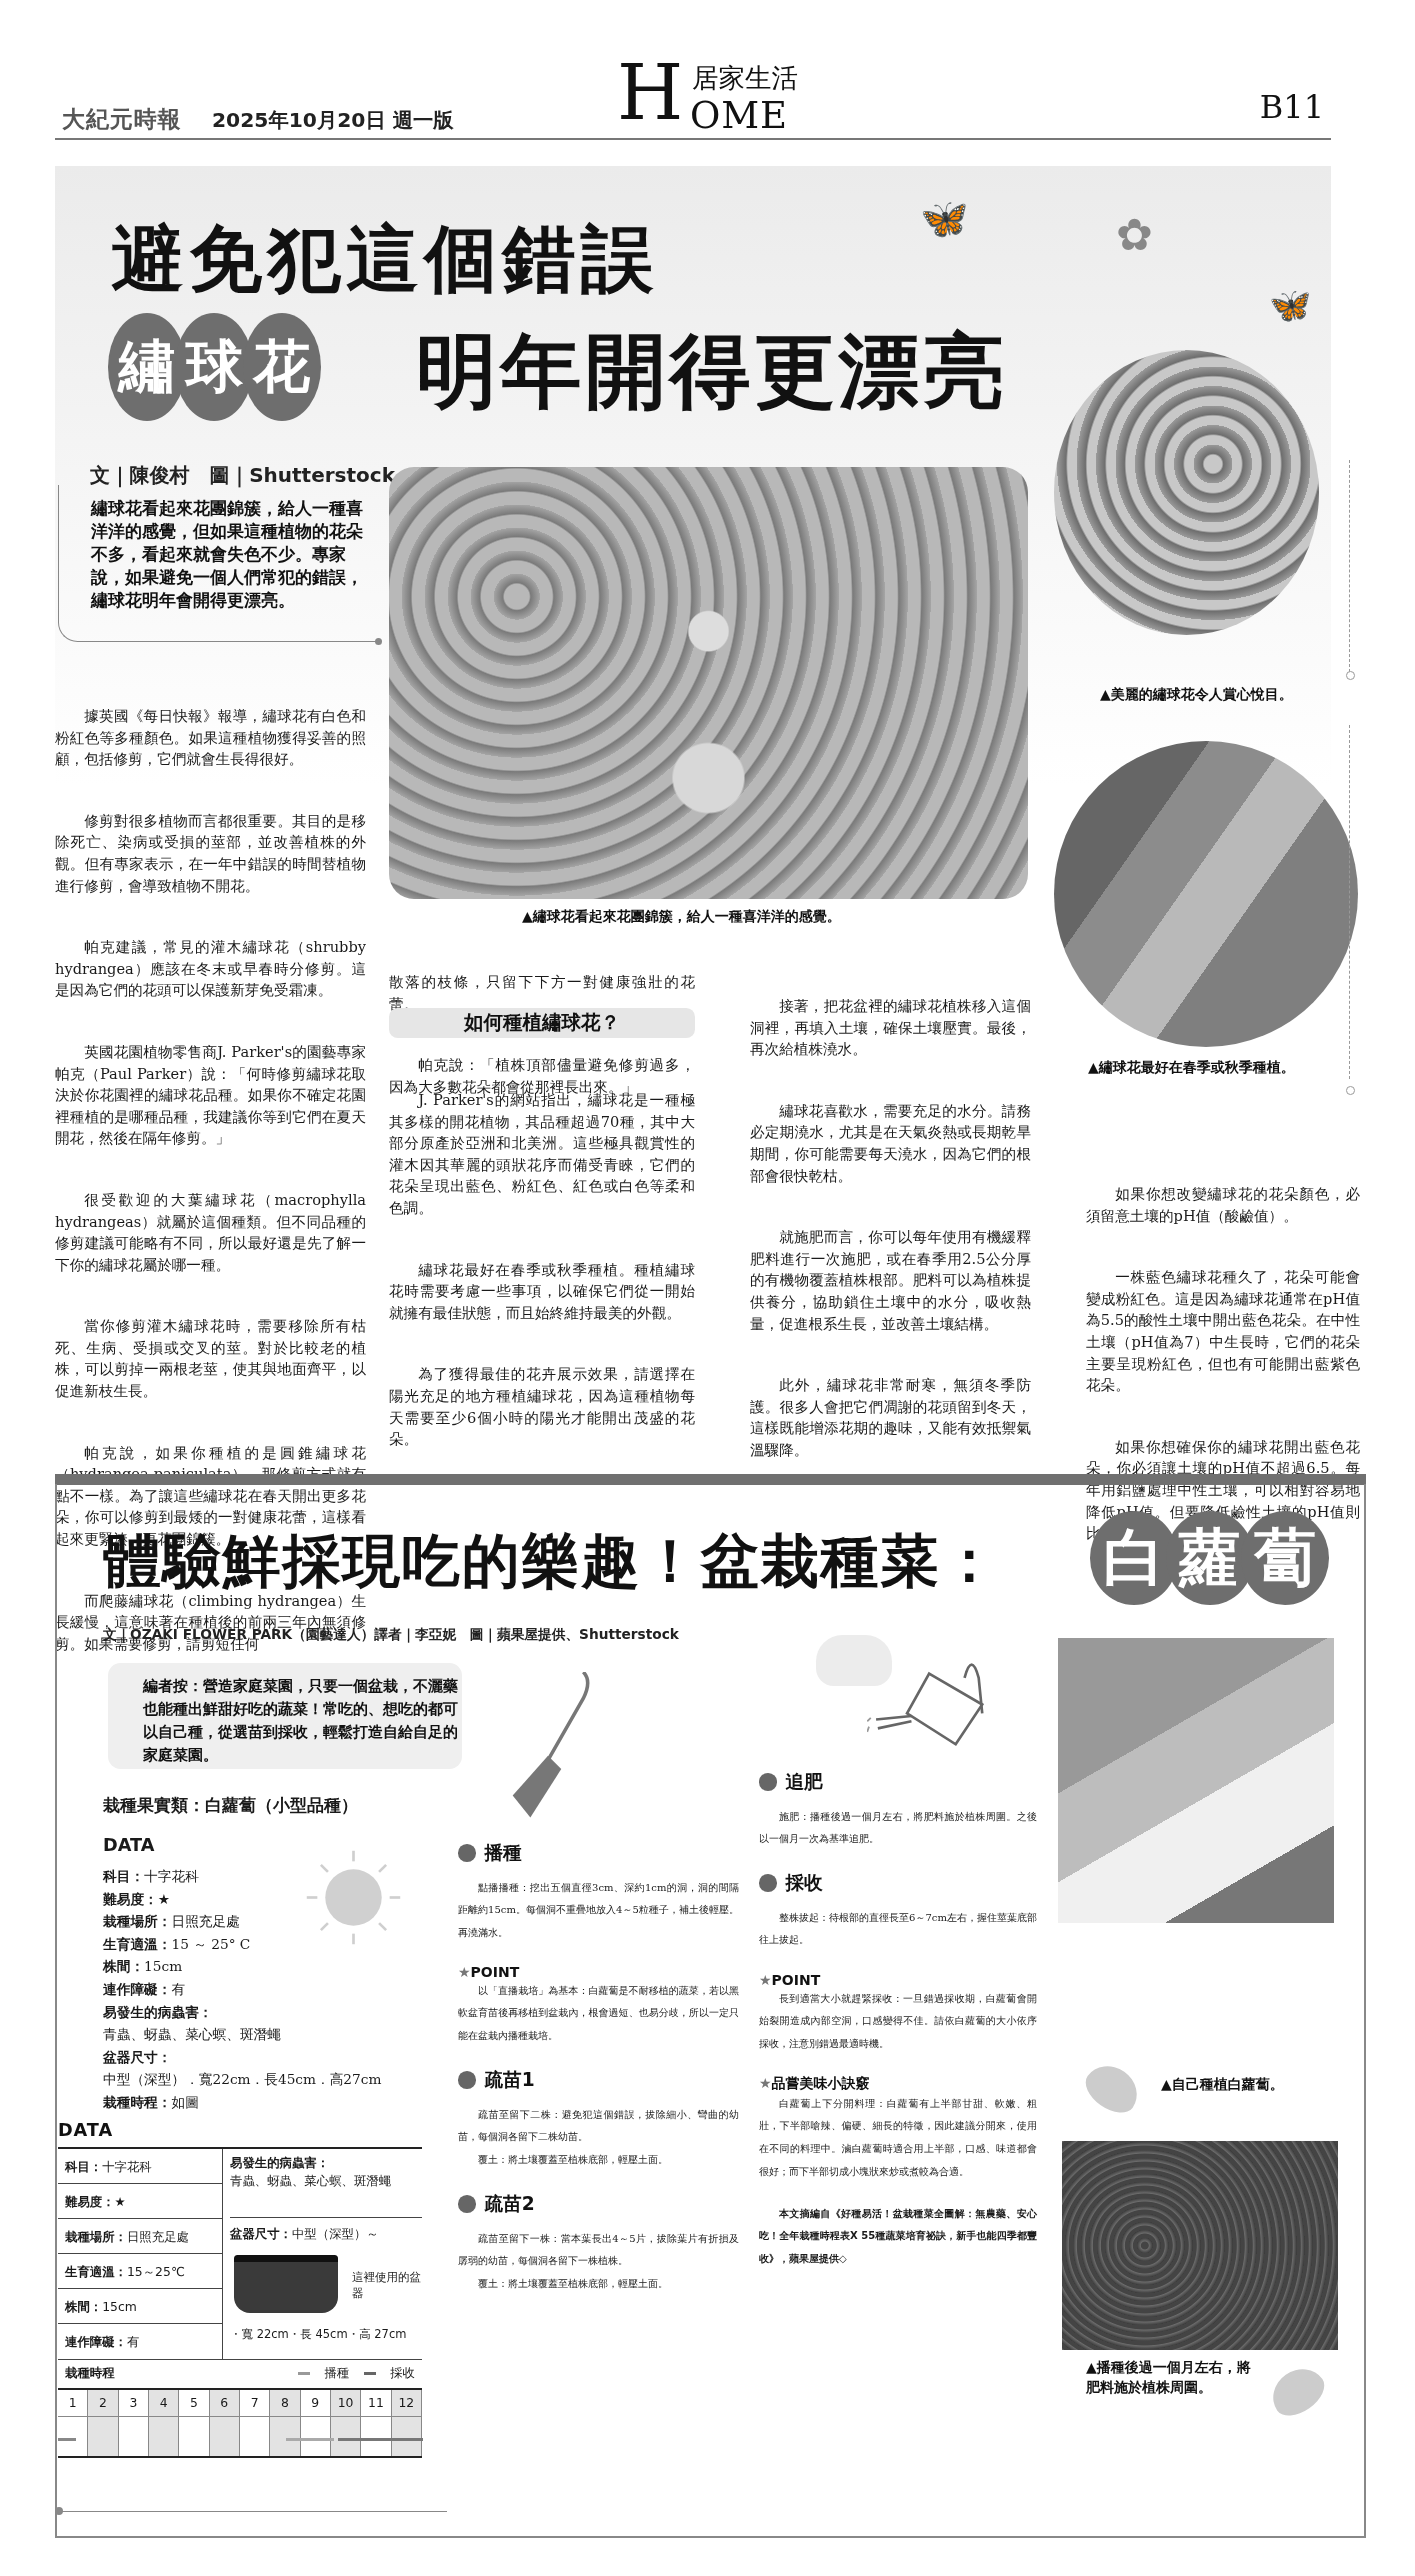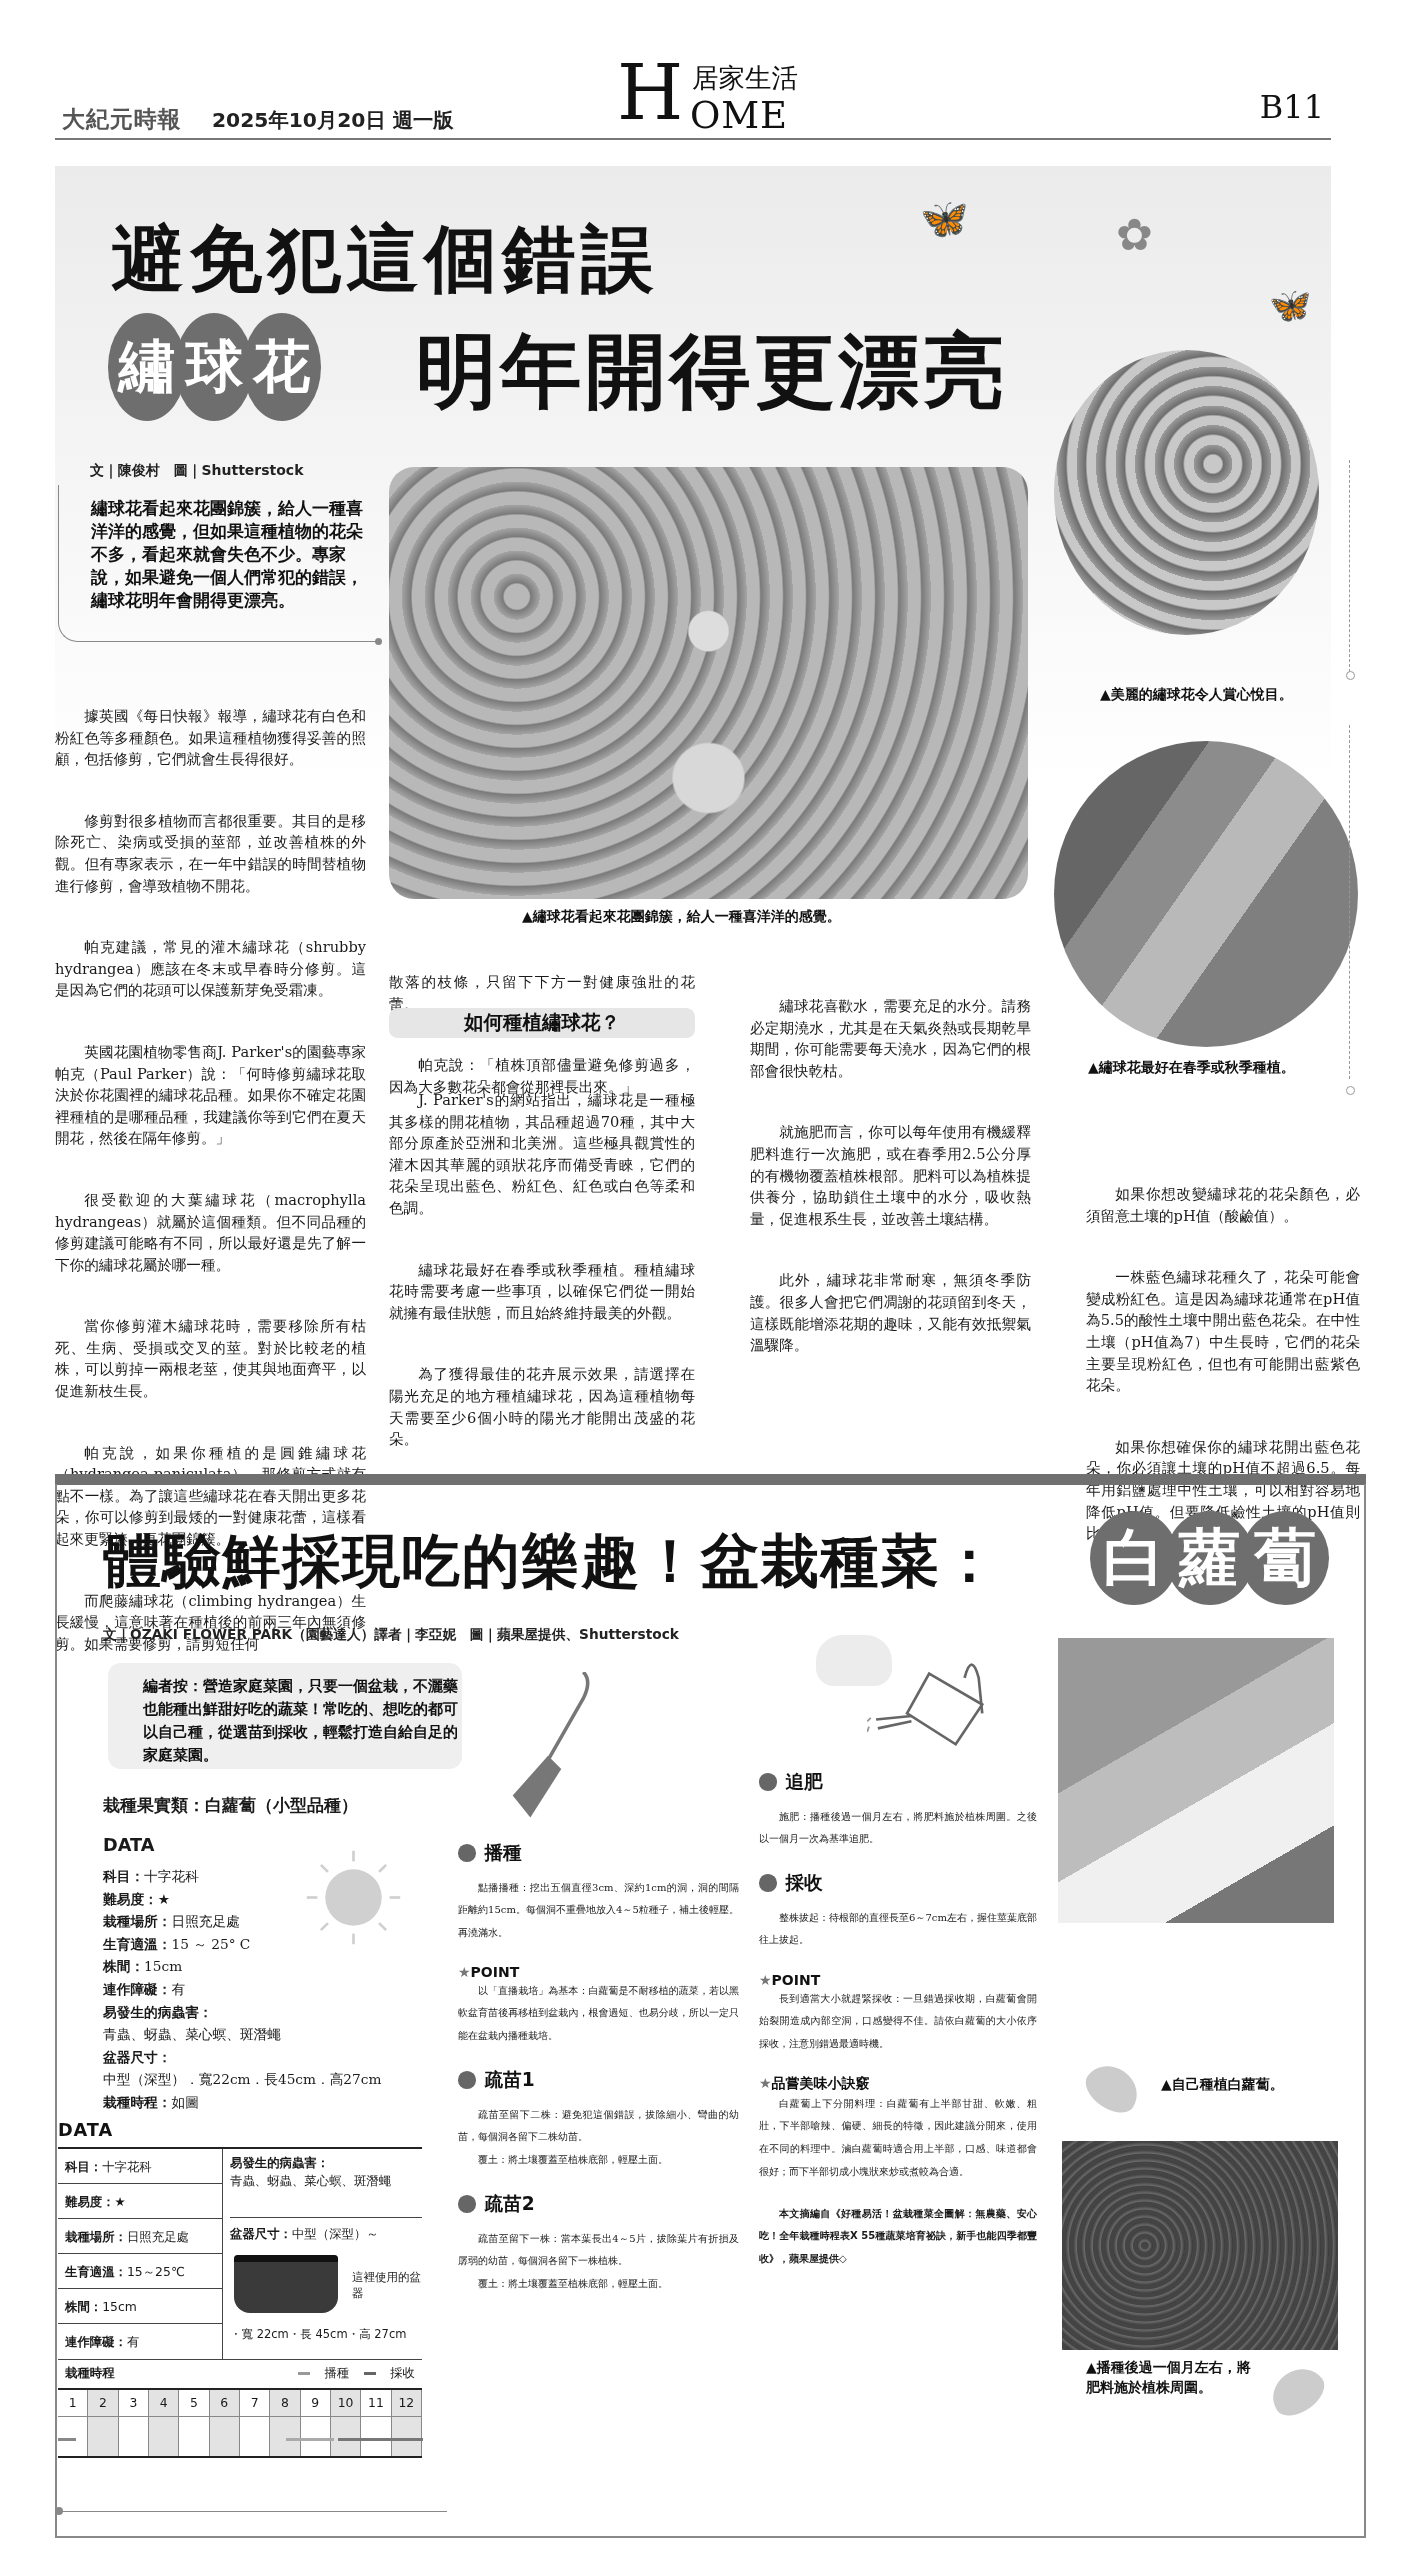--- a/index.html
+++ b/index.html
@@ -18,21 +18,21 @@
   .mh-page { right: 7px; top: 35px; font-family: "DejaVu Serif", serif; font-size: 32px; color: #111; }
 
   
   .a1-bg { left: 55px; top: 166px; width: 1276px; height: 1307px; background: linear-gradient(#ebebeb 0px, #f6f6f6 336px, #ffffff 619px); }
   .a1-title1 { left: 111px; top: 211px; font-size: 73px; font-weight: bold; letter-spacing: 5.3px; color: #111; }
   .bubbles { display: flex; }
   .bubble { width: 78px; height: 108px; border-radius: 50%; background: #6e6e6e; color: #fff; display: flex; align-items: center; justify-content: center; font-size: 57px; font-weight: bold; margin-right: -10.6px; }
   .a1-bubbles { left: 108px; top: 313px; }
   .a1-title2 { left: 416px; top: 318px; font-size: 81px; font-weight: bold; letter-spacing: 3.5px; color: #111; }
 
-  .byline { font-size: 14px; font-weight: bold; color: #222; }
+  .byline { font-size: 20px; font-weight: bold; color: #222; }
   .a1-byline { left: 90px; top: 462px; }
   .lead-box { left: 58px; top: 485px; width: 320px; height: 157px; border-left: 1.8px solid #888; border-bottom: 1.8px solid #888; border-bottom-left-radius: 19.5px; padding: 12.4px 0 0 32px; }
   .lead-box p { font-size: 17px; font-weight: bold; line-height: 23px; color: #111; }
   .lead-dot { left: 375px; top: 638px; width: 7px; height: 7px; border-radius: 50%; background: #888; }
 
   .body { font-size: 14.6px; line-height: 21.6px; text-align: justify; color: #1a1a1a; }
   .body p { text-indent: 2em; margin-top: 40px; }
   .col-1 { left: 55px; top: 665px; width: 311px; }
   .col-2 { left: 389px; top: 931px; width: 306px; }
   .col-3 { left: 750px; top: 955px; width: 281px; }
@@ -188,20 +188,21 @@
   <p>帕克說：「植株頂部儘量避免修剪過多，因為大多數花朵都會從那裡長出來。」</p>
 </div>
 <div class="abs subhead sans">如何種植繡球花？</div>
 <div class="abs body" style="left:389px;top:1049px;width:306px;">
   <p>J. Parker's的網站指出，繡球花是一種極其多樣的開花植物，其品種超過70種，其中大部分原產於亞洲和北美洲。這些極具觀賞性的灌木因其華麗的頭狀花序而備受青睞，它們的花朵呈現出藍色、粉紅色、紅色或白色等柔和色調。</p>
   <p>繡球花最好在春季或秋季種植。種植繡球花時需要考慮一些事項，以確保它們從一開始就擁有最佳狀態，而且始終維持最美的外觀。</p>
   <p>為了獲得最佳的花卉展示效果，請選擇在陽光充足的地方種植繡球花，因為這種植物每天需要至少6個小時的陽光才能開出茂盛的花朵。</p>
 </div>
 
 <div class="abs body col-3">
+  <p>接著，把花盆裡的繡球花植株移入這個洞裡，再填入土壤，確保土壤壓實。最後，再次給植株澆水。</p>
   <p>繡球花喜歡水，需要充足的水分。請務必定期澆水，尤其是在天氣炎熱或長期乾旱期間，你可能需要每天澆水，因為它們的根部會很快乾枯。</p>
   <p>就施肥而言，你可以每年使用有機緩釋肥料進行一次施肥，或在春季用2.5公分厚的有機物覆蓋植株根部。肥料可以為植株提供養分，協助鎖住土壤中的水分，吸收熱量，促進根系生長，並改善土壤結構。</p>
   <p>此外，繡球花非常耐寒，無須冬季防護。很多人會把它們凋謝的花頭留到冬天，這樣既能增添花期的趣味，又能有效抵禦氣溫驟降。</p>
 </div>
 
 <div class="abs body col-4">
   <p>如果你想改變繡球花的花朵顏色，必須留意土壤的pH值（酸鹼值）。</p>
   <p>一株藍色繡球花種久了，花朵可能會變成粉紅色。這是因為繡球花通常在pH值為5.5的酸性土壤中開出藍色花朵。在中性土壤（pH值為7）中生長時，它們的花朵主要呈現粉紅色，但也有可能開出藍紫色花朵。</p>
   <p>如果你想確保你的繡球花開出藍色花朵，你必須讓土壤的pH值不超過6.5。每年用鋁鹽處理中性土壤，可以相對容易地降低pH值。但要降低鹼性土壤的pH值則比較困難。◇</p>
 </div>

